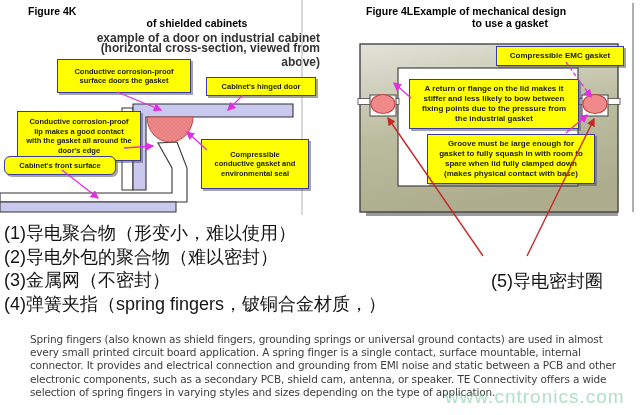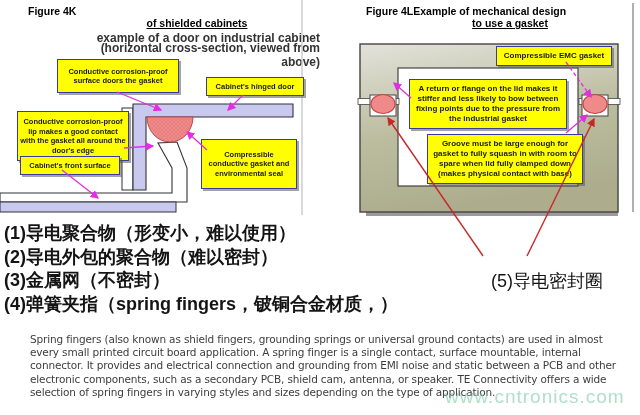--- a/index.html
+++ b/index.html
@@ -1,32 +1,32 @@
 <!DOCTYPE html>
 <html><head>
 <meta charset="utf-8">
 <style>
   html,body{margin:0;padding:0;background:#fff;}
   #stage{position:relative;width:640px;height:415px;background:#fff;overflow:hidden;
          font-family:"Liberation Sans",sans-serif;}
   .abs{position:absolute;}
   
   .figrow{display:flex;white-space:nowrap;font-weight:bold;font-size:10.5px;color:#000;}
-  .figtitle2{font-weight:bold;font-size:10.5px;color:#000;text-align:center;text-decoration:underline;}
+  .figtitle2{font-weight:bold;font-size:10.5px;color:#000;text-align:center;}
   .figsub{font-weight:bold;font-size:12px;color:#333;text-align:right;}
   
   .ybox{position:absolute;background:#ffff00;border:1.5px solid #3b3b9e;
         box-shadow:2px 2px 0 rgba(90,90,90,.55);color:#1a1a1a;font-weight:bold;
-        font-size:7.5px;line-height:9.5px;text-align:center;padding:3px 2px;
+        font-size:7.5px;line-height:9.5px;text-align:center;padding:3px 8px;
         display:flex;align-items:center;justify-content:center;z-index:3;}
   .ybox.big{font-size:8px;line-height:10px;}
   svg.layer{position:absolute;left:0;top:0;z-index:1;}
   svg.arrows{position:absolute;left:0;top:0;z-index:5;pointer-events:none;}
   .cnnotes{position:absolute;left:4px;top:222px;font-size:18px;line-height:23.5px;
-           color:#141414;z-index:4;letter-spacing:0px;font-weight:bold;}
+           color:#141414;z-index:4;letter-spacing:0px;}
   .cnitem5{position:absolute;left:463px;top:269px;font-size:18px;color:#141414;z-index:6;margin-left:28px;}
   .para{position:absolute;left:30px;top:333px;width:602px;font-family:"DejaVu Sans",sans-serif;
         font-size:10.5px;line-height:13.2px;color:#3d3d3d;letter-spacing:-0.15px;z-index:2;}
   .watermark{position:absolute;left:445px;top:386px;font-size:19px;letter-spacing:1px;
              color:rgba(125,205,165,0.62);z-index:7;white-space:nowrap;}
 </style>
 </head>
 <body>
 
 <div id="stage">
@@ -78,21 +78,21 @@
   <div class="abs figrow" style="left:366px;top:5px;">
     <span>Figure 4L</span>
     <span>Example of mechanical design</span>
   </div>
   <div class="abs figtitle2" style="left:420px;top:17px;width:180px;">to use a gasket</div>
 
   <div class="ybox" style="left:57px;top:59px;width:116px;height:26px;">Conductive corrosion-proof surface doors the gasket</div>
   <div class="ybox" style="left:206px;top:77px;width:92px;height:11px;">Cabinet's hinged door</div>
   <div class="ybox" style="left:17px;top:111px;width:106px;height:42px;">Conductive corrosion-proof lip makes a good contact with the gasket all around the door's edge</div>
   <div class="ybox" style="left:201px;top:139px;width:90px;height:42px;">Compressible conductive gasket and environmental seal</div>
-  <div class="ybox" style="left:20px;top:156px;width:94px;height:11px;">Cabinet's front surface</div>
+  <div class="ybox" style="left:4px;top:156px;width:94px;height:11px;border-radius:6px;">Cabinet's front surface</div>
 
   <div class="ybox big" style="left:496px;top:46px;width:110px;height:12px;">Compressible EMC gasket</div>
   <div class="ybox big" style="left:409px;top:79px;width:152px;height:42px;">A return or flange on the lid makes it stiffer and less likely to bow between fixing points due to the pressure from the industrial gasket</div>
   <div class="ybox big" style="left:427px;top:134px;width:150px;height:42px;">Groove must be large enough for gasket to fully squash in with room to spare when lid fully clamped down (makes physical contact with base)</div>
 
   <svg class="arrows" width="640" height="415" viewBox="0 0 640 415">
     <defs>
       <marker id="mM" viewBox="0 0 10 10" refX="8.5" refY="5" markerWidth="6.5" markerHeight="6.5" orient="auto">
         <path d="M0,0 L10,5 L0,10 Z" fill="#e22ee2"></path>
       </marker>

